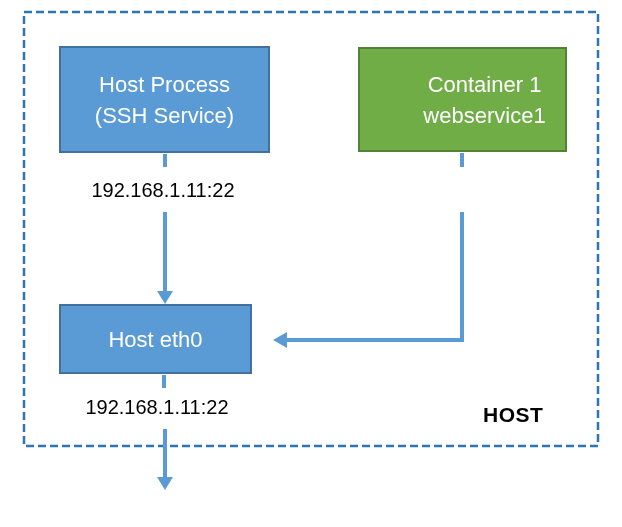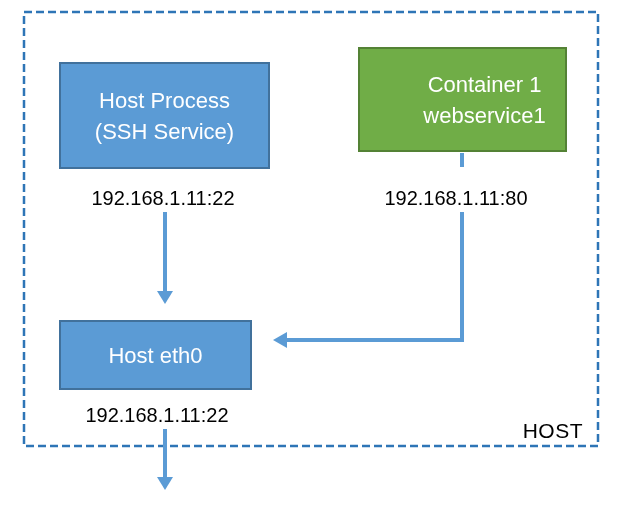--- a/index.html
+++ b/index.html
@@ -43,53 +43,50 @@
     justify-content: center;
     box-sizing: border-box;
     color: var(--node-text, #fff);
     font-size: 22px;
     line-height: 31px;
     text-align: center;
   }
   .node-blue {
     background: var(--node-blue-fill, #5B9BD5);
     border: 2px solid var(--node-blue-border, #41719C);
-    margin-top: 16px;
   }
   .node-green {
     background: var(--node-green-fill, #70AD47);
     border: 2px solid var(--node-green-border, #548235);
     padding-left: 44px;
   }
   #host-process-node { left: 59px; top: 46px; width: 211px; height: 107px; }
   #container1-node   { left: 358px; top: 47px; width: 209px; height: 105px; }
   #host-eth0-node    { left: 59px; top: 304px; width: 193px; height: 70px; }
   .ip-label {
     position: absolute;
     width: 200px;
     color: var(--label-text, #000);
     font-size: 20px;
     line-height: 26px;
     text-align: center;
     white-space: nowrap;
-    margin-top: 8px;
   }
   #endpoint-host-process { left: 63px;  top: 177px; }
   #endpoint-container1   { left: 356px; top: 177px; }
   #endpoint-host-eth0    { left: 57px;  top: 394px; }
   .host-label {
     position: absolute;
     left: 483px; top: 403px;
     width: 100px;
     color: var(--label-text, #000);
     font-size: 21px;
-    font-weight: normal;
-    text-align: right;
+    font-weight: bold;
+    text-align: left;
     letter-spacing: 0.5px;
-    margin-top: 16px;
   }
   .external-label {
     position: absolute;
     left: 64px; top: 498px;
     width: 200px;
     color: var(--label-text, #000);
     font-size: 21px;
     text-align: center;
     white-space: nowrap;
   }
@@ -128,20 +125,19 @@
     <div>Container 1</div>
     <div>webservice1</div>
   </div>
 
   <div class="node node-blue" id="host-eth0-node">
     <div>Host eth0</div>
   </div>
 
   <div class="ip-label" id="endpoint-host-process">192.168.1.11:22</div>
 
-  <div class="ip-label" id="endpoint-container1">192.168.1.11:80</div>
 
   <div class="ip-label" id="endpoint-host-eth0">192.168.1.11:22</div>
 
   <div class="host-label">HOST</div>
 
 
 </div>
 
 </body></html>

